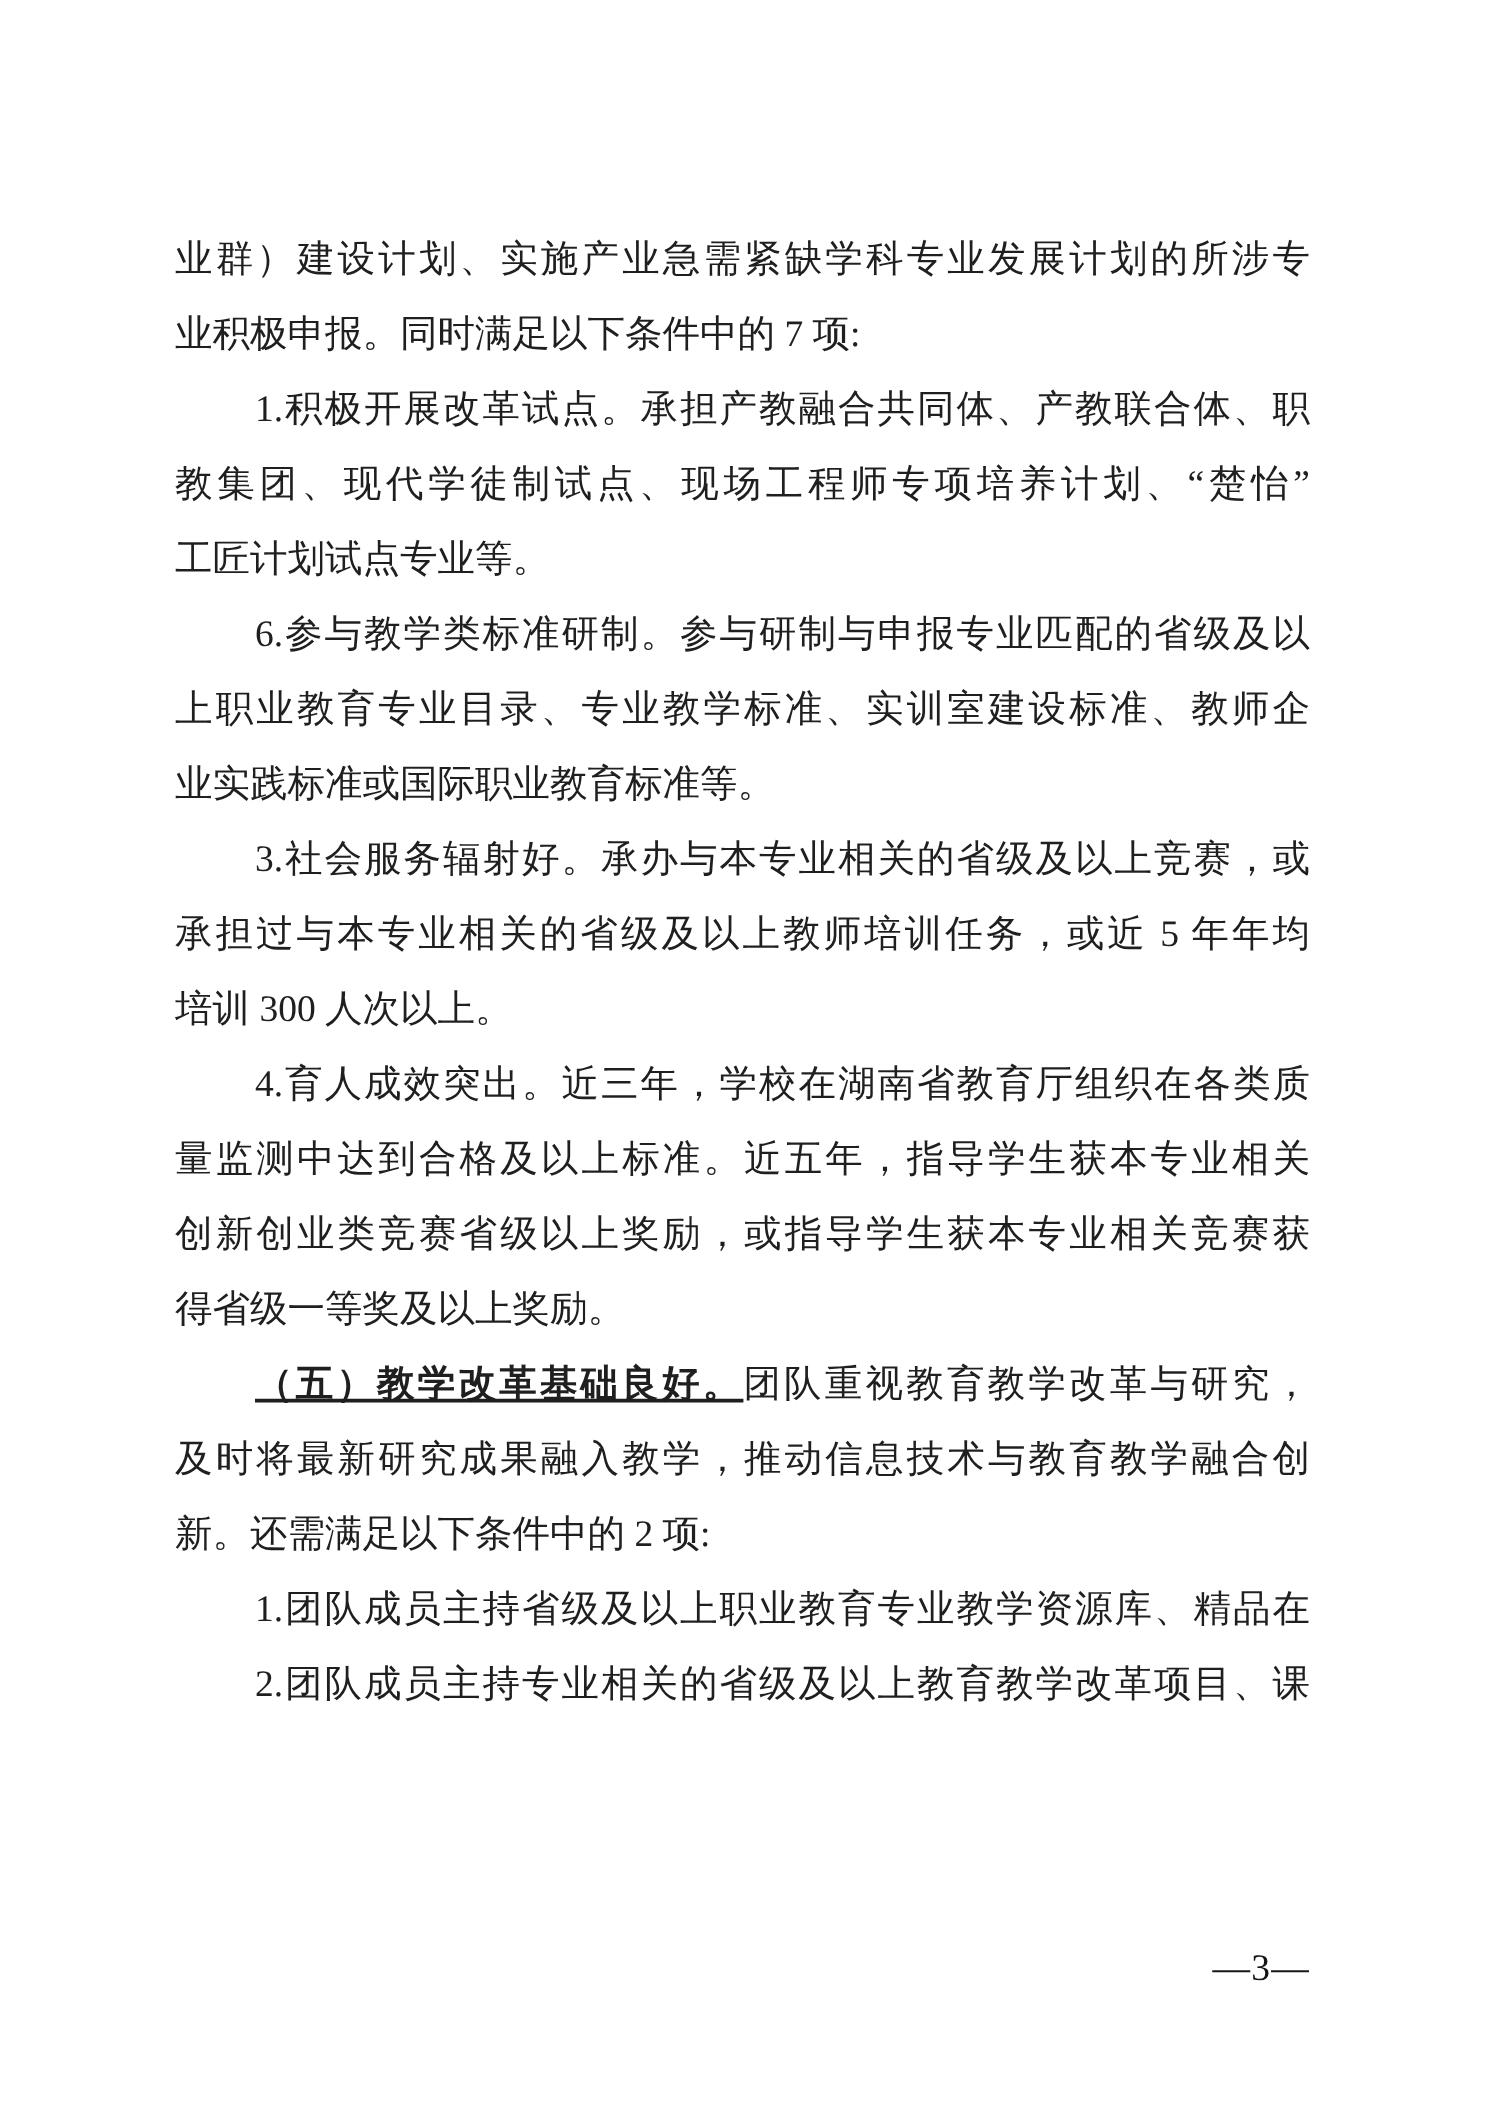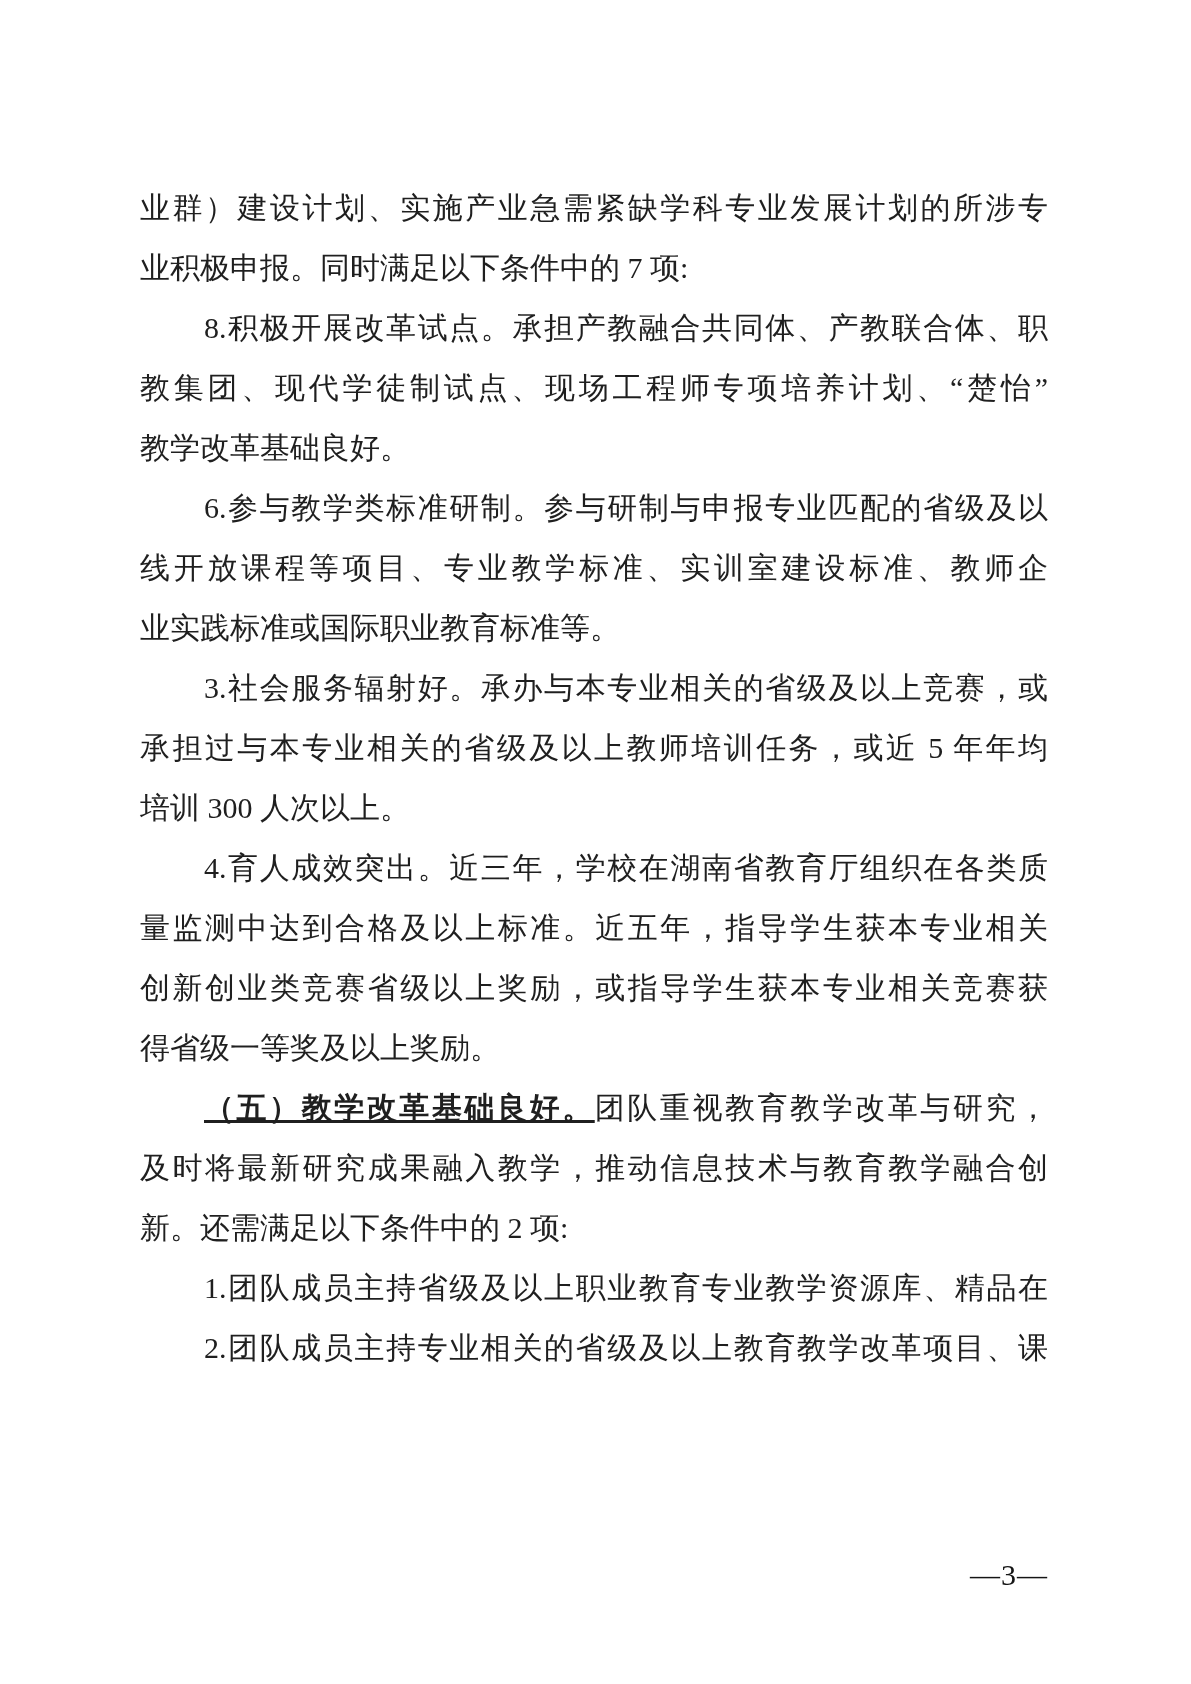--- a/index.html
+++ b/index.html
@@ -57,25 +57,25 @@
     letter-spacing: 1px;
   }
 </style>
 </head>
 <body>
 
 <div class="page">
   <div class="text-block">
     <div class="line j">业群）建设计划、实施产业急需紧缺学科专业发展计划的所涉专</div>
     <div class="line">业积极申报。同时满足以下条件中的 7 项:</div>
-    <div class="line j ind">8.积极开展改革试点。承担产教融合共同体、产教联合体、职</div>
+    <div class="line j ind">1.积极开展改革试点。承担产教融合共同体、产教联合体、职</div>
     <div class="line j">教集团、现代学徒制试点、现场工程师专项培养计划、“楚怡”</div>
-    <div class="line">教学改革基础良好。</div>
+    <div class="line">工匠计划试点专业等。</div>
     <div class="line j ind">6.参与教学类标准研制。参与研制与申报专业匹配的省级及以</div>
-    <div class="line j">线开放课程等项目、专业教学标准、实训室建设标准、教师企</div>
+    <div class="line j">上职业教育专业目录、专业教学标准、实训室建设标准、教师企</div>
     <div class="line">业实践标准或国际职业教育标准等。</div>
     <div class="line j ind">3.社会服务辐射好。承办与本专业相关的省级及以上竞赛，或</div>
     <div class="line j">承担过与本专业相关的省级及以上教师培训任务，或近 5 年年均</div>
     <div class="line">培训 300 人次以上。</div>
     <div class="line j ind">4.育人成效突出。近三年，学校在湖南省教育厅组织在各类质</div>
     <div class="line j">量监测中达到合格及以上标准。近五年，指导学生获本专业相关</div>
     <div class="line j">创新创业类竞赛省级以上奖励，或指导学生获本专业相关竞赛获</div>
     <div class="line">得省级一等奖及以上奖励。</div>
     <div class="line j ind"><span class="kaiti">（五）教学改革基础良好。</span><span>团队重视教育教学改革与研究，</span></div>
     <div class="line j">及时将最新研究成果融入教学，推动信息技术与教育教学融合创</div>

